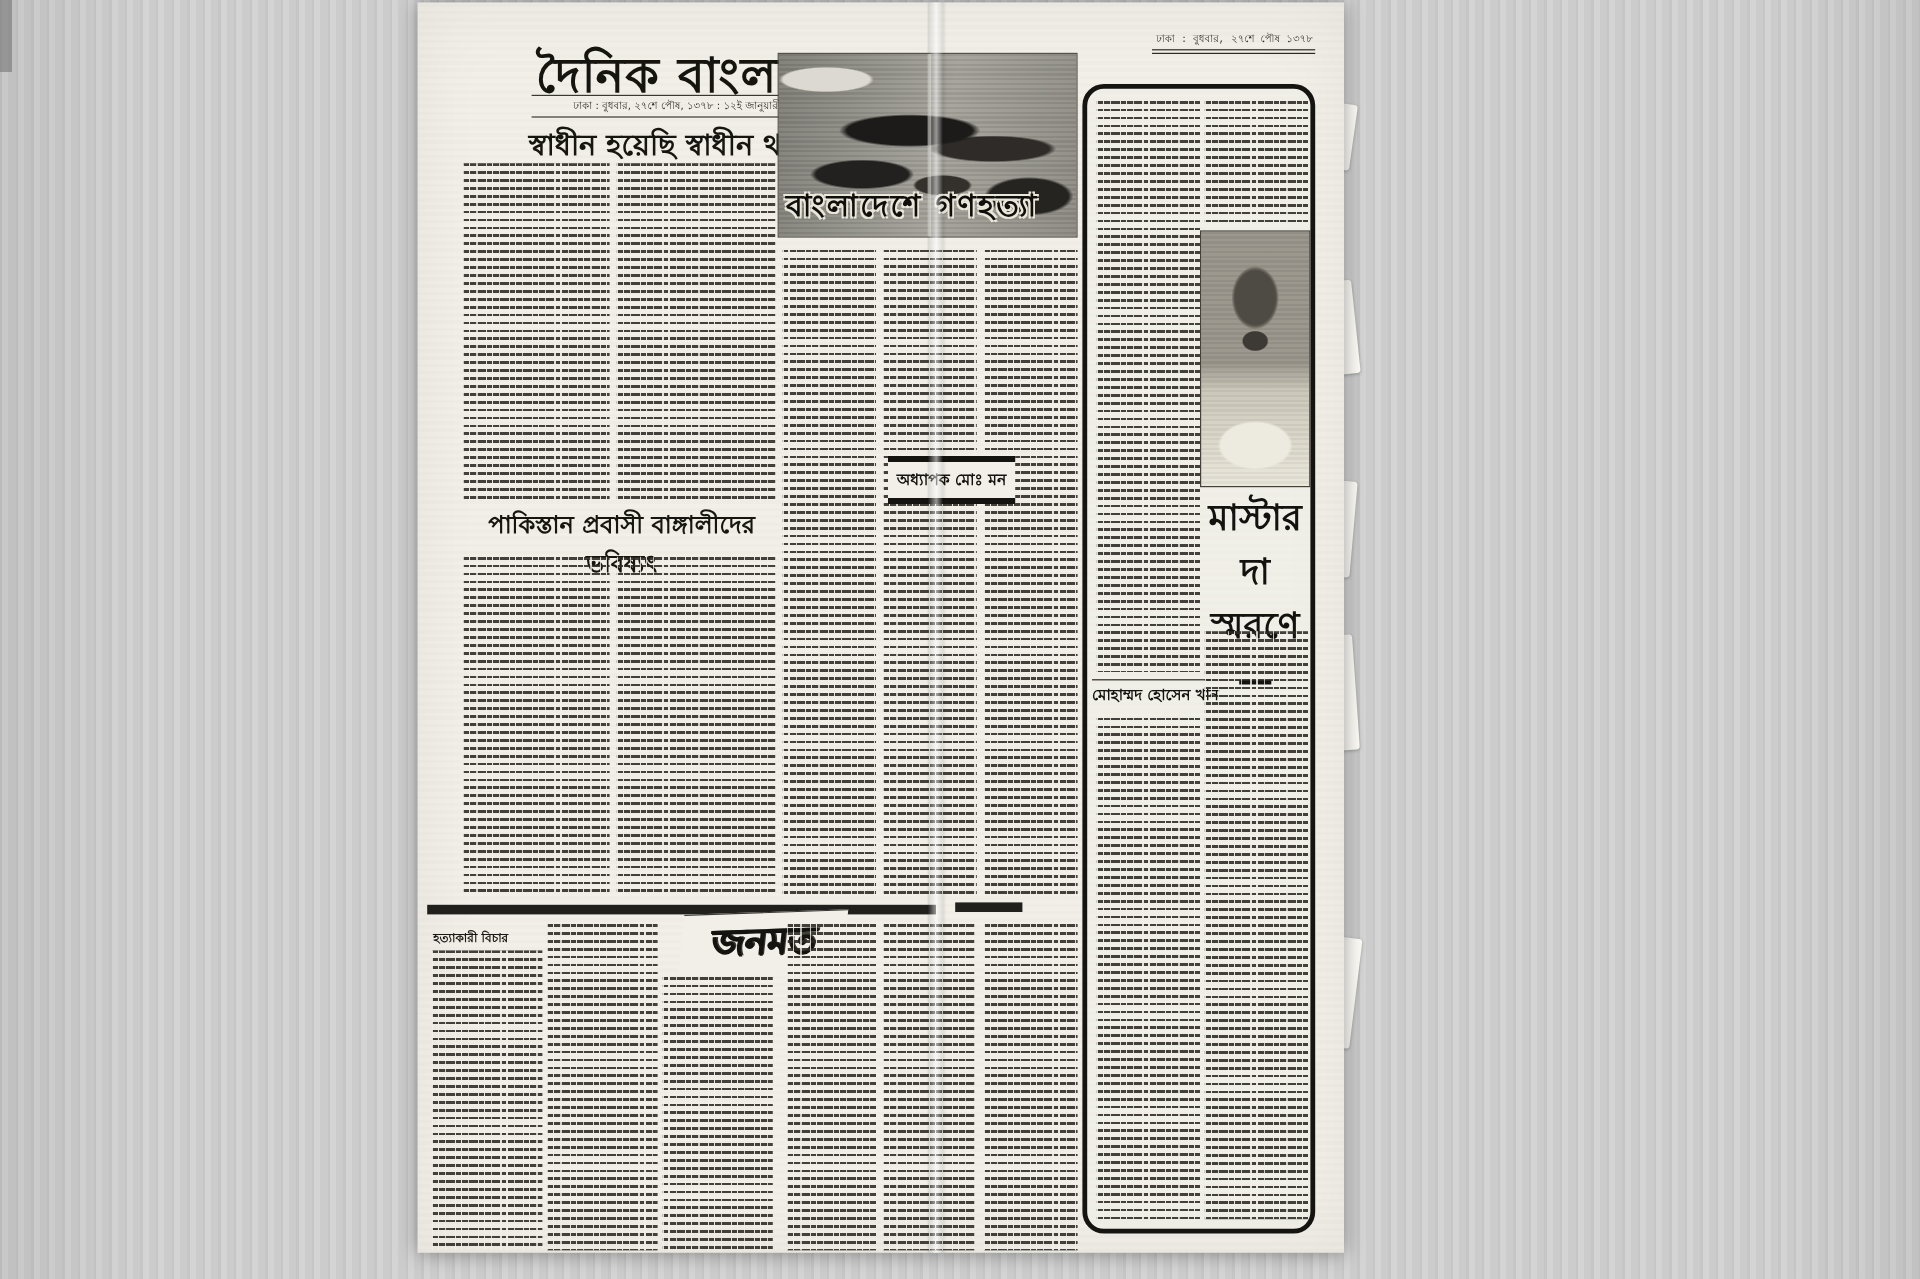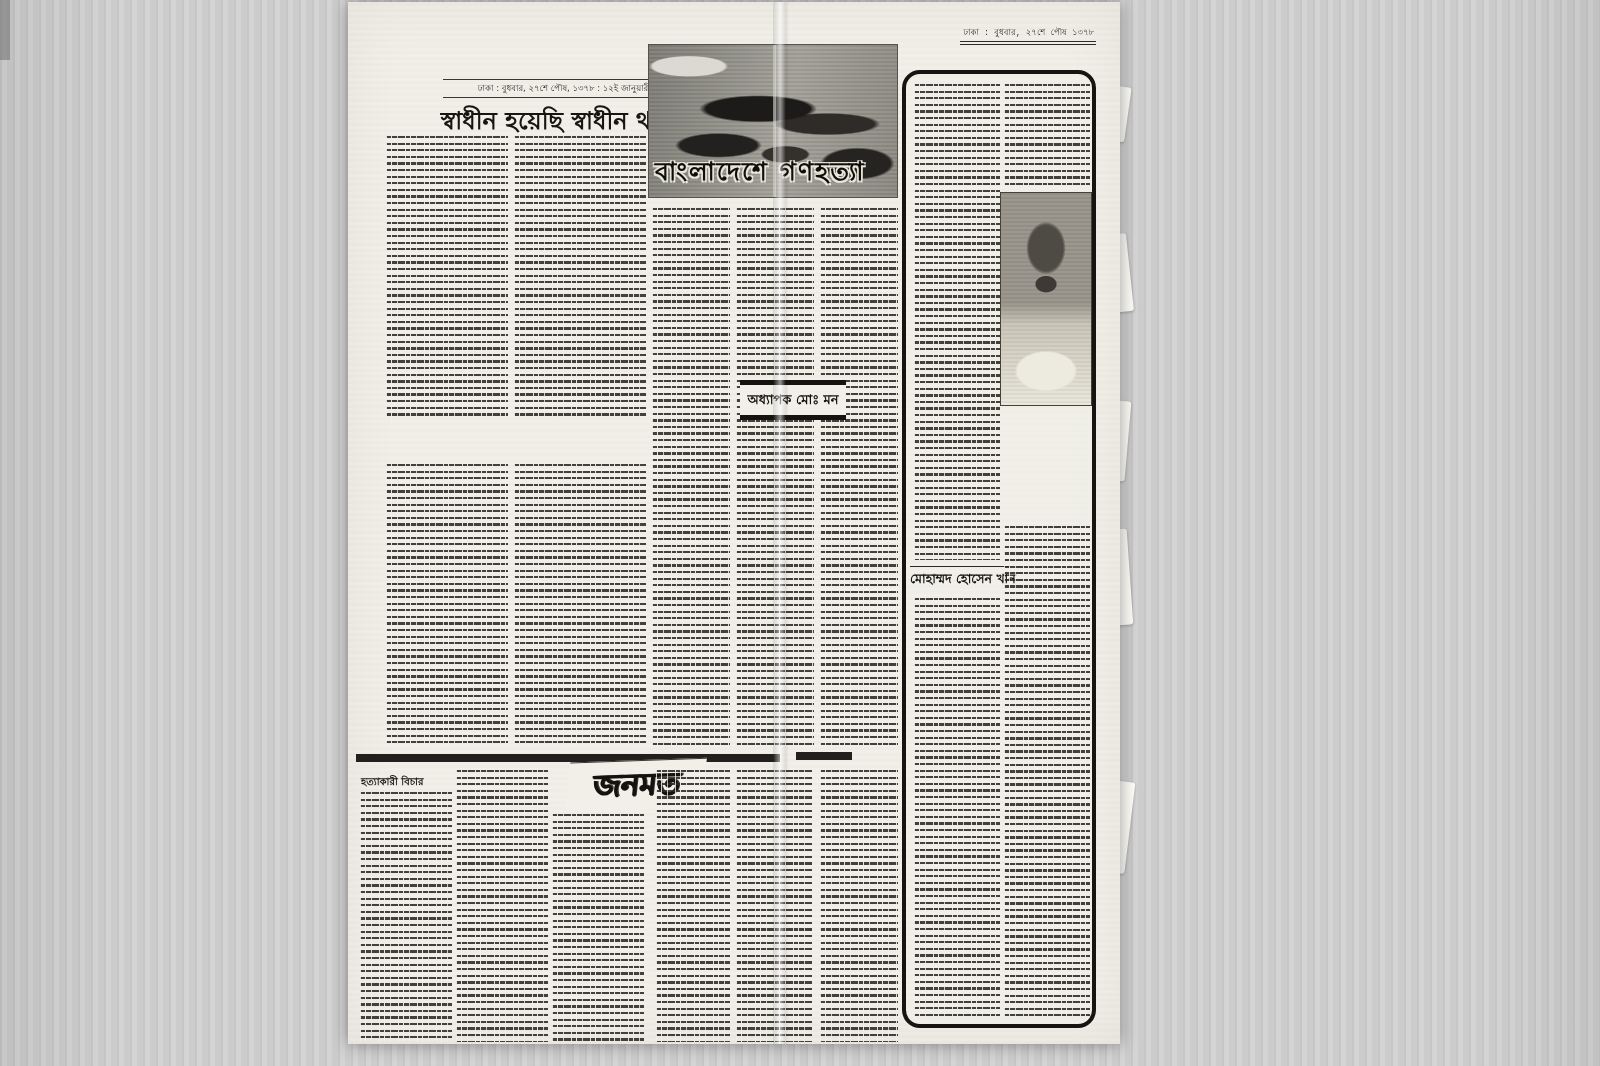--- a/index.html
+++ b/index.html
@@ -135,28 +135,30 @@
 <div class="corner-shade"></div>
 
 <div class="tear t1"></div>
 <div class="tear t2"></div>
 <div class="tear t3"></div>
 <div class="tear t4"></div>
 <div class="tear t5"></div>
 
 <div class="paper">
 
+  <div class="masthead">দৈনিক বাংলা</div>
   <div class="hairline" style="left:95px;top:77px;width:270px;"></div>
   <div class="dateline">ঢাকা : বুধবার, ২৭শে পৌষ, ১৩৭৮ : ১২ই জানুয়ারী, ১৯৭২</div>
   <div class="hairline" style="left:95px;top:95px;width:270px;"></div>
 
   <div class="headline1">স্বাধীন হয়েছি স্বাধীন থাকবো</div>
   <div class="gt" style="left:38px;top:134px;width:122px;height:284px;"></div>
   <div class="gt" style="left:166px;top:134px;width:132px;height:284px;"></div>
 
+  <div class="headline2">পাকিস্তান প্রবাসী বাঙ্গালীদের ভবিষ্যৎ</div>
   <div class="gt" style="left:38px;top:462px;width:122px;height:283px;"></div>
   <div class="gt" style="left:166px;top:462px;width:132px;height:283px;"></div>
 
   <div class="photo">
     <div class="midfold"></div>
     <div class="photo-caption">বাংলাদেশে গণহত্যা</div>
   </div>
   <div class="gt" style="left:304px;top:206px;width:78px;height:540px;"></div>
   <div class="gt" style="left:388px;top:206px;width:78px;height:540px;"></div>
   <div class="gt" style="left:472px;top:206px;width:78px;height:540px;"></div>
@@ -176,17 +178,18 @@
   <div class="gt" style="left:472px;top:768px;width:78px;height:272px;"></div>
 
   <div class="corner-dateline">ঢাকা : বুধবার, ২৭শে পৌষ ১৩৭৮</div>
   <div class="corner-underline"></div>
   <div class="mem-box">
     <div class="gt" style="left:8px;top:10px;width:86px;height:476px;"></div>
     <div class="mem-byline">মোহাম্মদ হোসেন খান</div>
     <div class="gt" style="left:8px;top:524px;width:86px;height:418px;"></div>
     <div class="gt" style="left:98px;top:10px;width:86px;height:102px;"></div>
     <div class="portrait"></div>
+    <div class="mem-headline">মাস্টার দা স্মরণে—</div>
     <div class="gt" style="left:98px;top:452px;width:86px;height:490px;"></div>
   </div>
 
   <div class="fold"></div>
 </div>
 
 </body></html>

